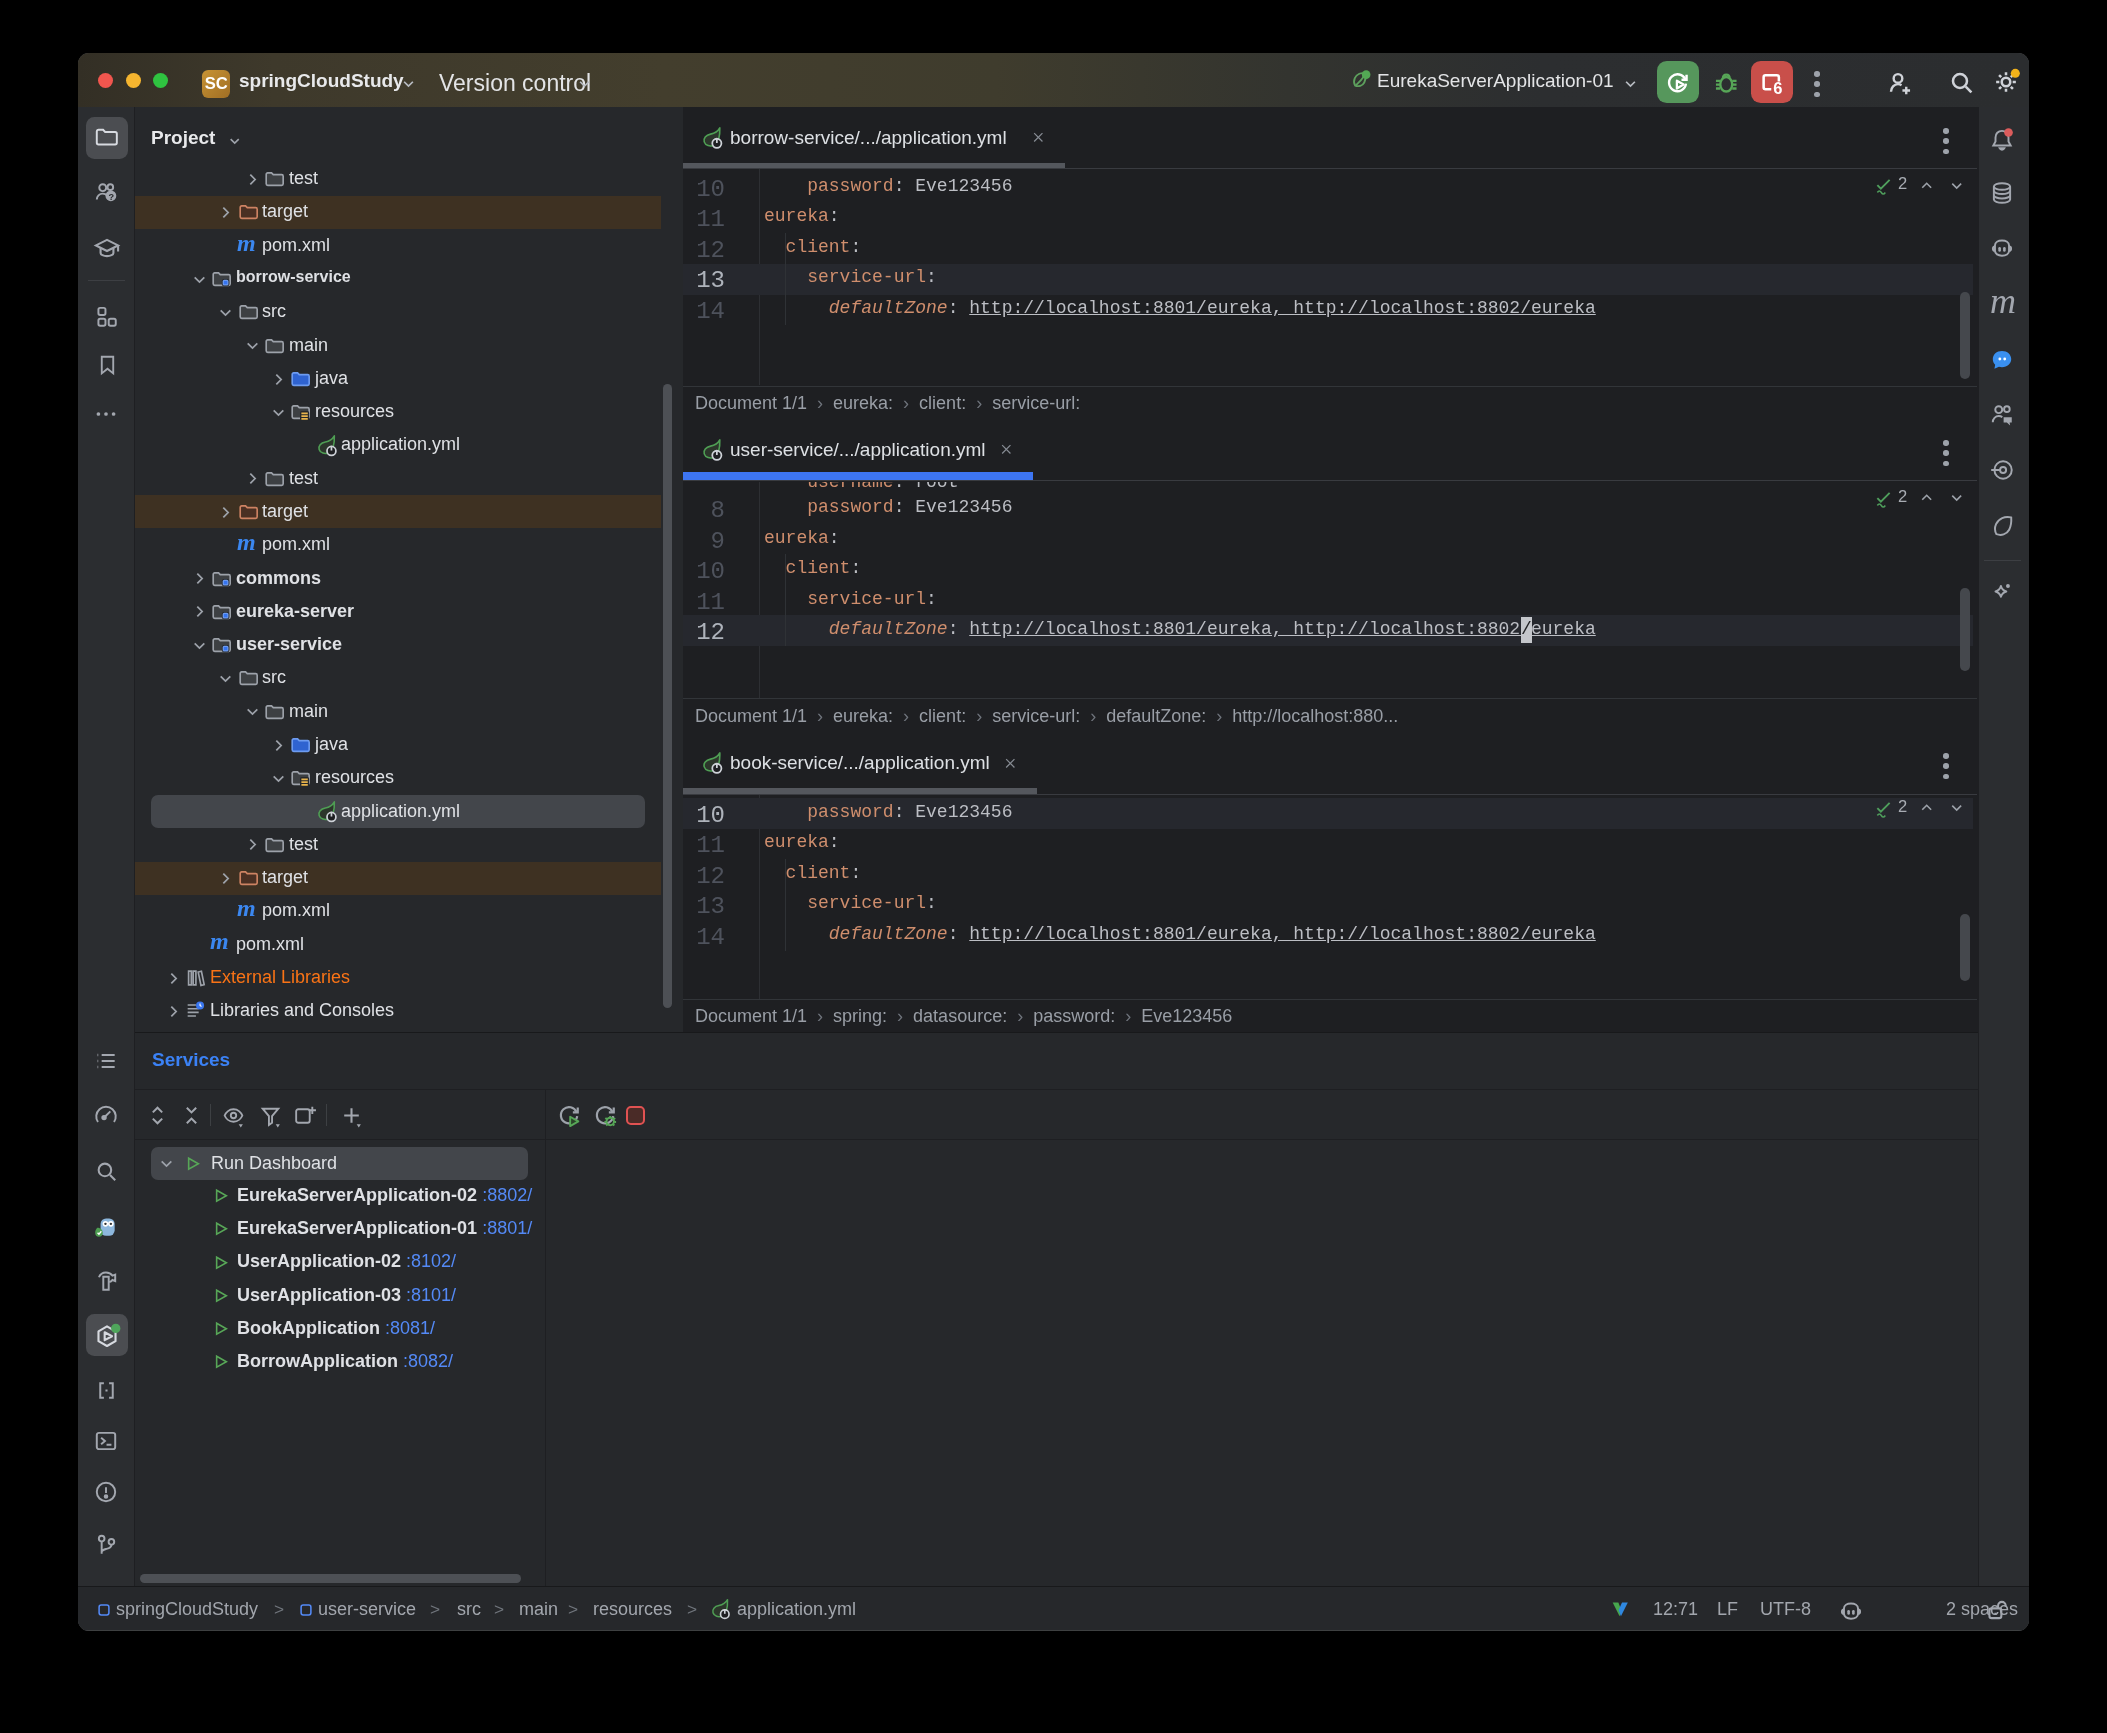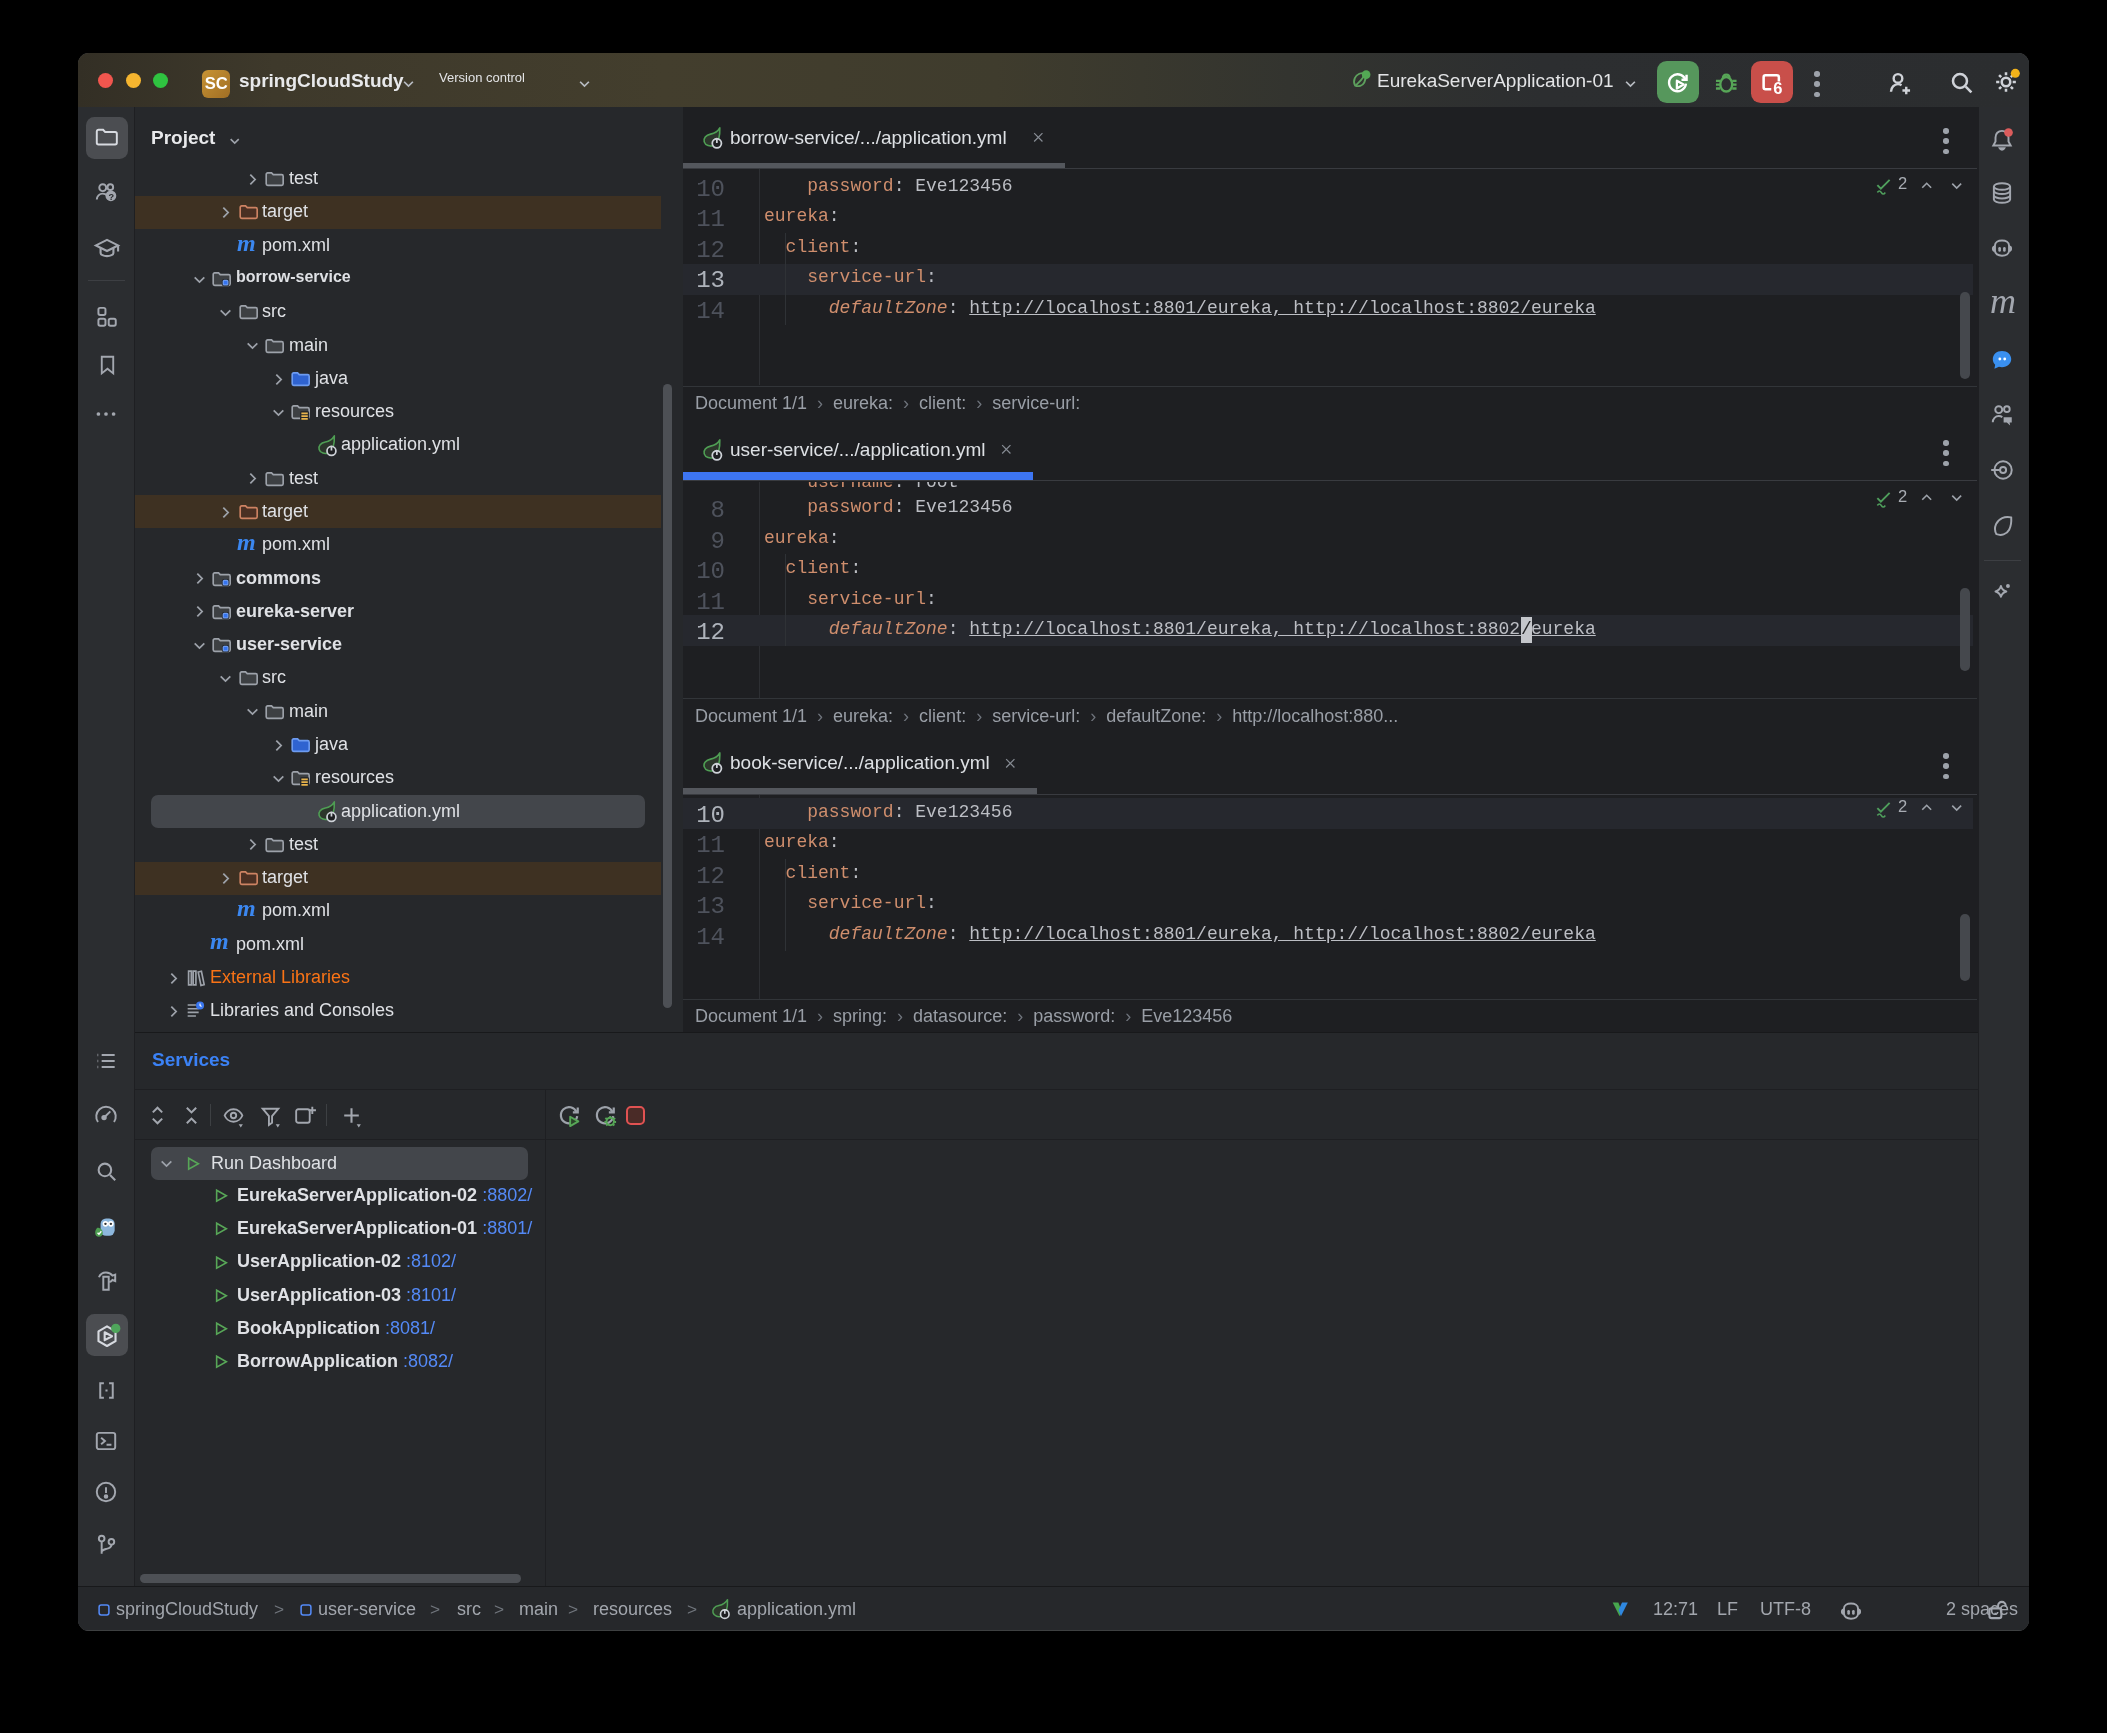--- a/index.html
+++ b/index.html
@@ -74,21 +74,21 @@
 <div class="a svc"></div>
 <div class="a sbar"></div>
 <div class="a" style="left:20px;top:20px;width:15.3px;height:15.3px;border-radius:50%;background:#f1564e"></div>
 <div class="a" style="left:48px;top:20px;width:15.3px;height:15.3px;border-radius:50%;background:#f5b52f"></div>
 <div class="a" style="left:75px;top:20px;width:15.3px;height:15.3px;border-radius:50%;background:#2fc340"></div>
 <div class="a" style="left:124px;top:16.6px;width:28.4px;height:28.4px;border-radius:6.2px;background:linear-gradient(135deg,#c79334 0%,#a06e24 100%);color:#fff;font-weight:bold;font-size:16.6px;display:flex;align-items:center;justify-content:center">SC</div>
 <div class="a t" style="left:161px;top:17.3px;font-size:19px;font-weight:bold;color:#e8e9eb">springCloudStudy</div>
 <svg class="a" style="left:320px;top:20px" width="21" height="21" viewBox="0 0 24 24">
       <path d="M7 10l5 5 5-5" fill="none" stroke="#b6bac0" stroke-width="2"></path>
     </svg>
-<div class="a t" style="left:361px;top:17.3px;font-size:13px;color:#e3e4e6">Version control</div>
+<div class="a t" style="left:361px;top:17.3px;font-size:23px;color:#e3e4e6">Version control</div>
 <svg class="a" style="left:496px;top:20px" width="21" height="21" viewBox="0 0 24 24">
       <path d="M7 10l5 5 5-5" fill="none" stroke="#b6bac0" stroke-width="2"></path>
     </svg>
 <svg class="a" style="left:1269px;top:15.3px" width="25" height="25" viewBox="0 0 32 32">
       <path d="M24 7c-6-1.4-11.6.8-14 6-1.5 3.4-1 7.1.4 9.5 4.3 1.6 9.4.3 11.7-4 1.7-3.3 2.2-7.4 1.9-11.5Z" fill="none" stroke="#5da05d" stroke-width="2.4"></path>
       <path d="M23.5 8C19.5 14.5 15 19 11 22.5" fill="none" stroke="#5da05d" stroke-width="2.2"></path>
       <circle cx="24.5" cy="8.5" r="5.5" fill="#53a854"></circle>
     </svg>
 <div class="a t" style="left:1299px;top:17.3px;font-size:19px;color:#e3e4e6">EurekaServerApplication-01</div>
 <svg class="a" style="left:1542px;top:20px" width="21" height="21" viewBox="0 0 24 24">

